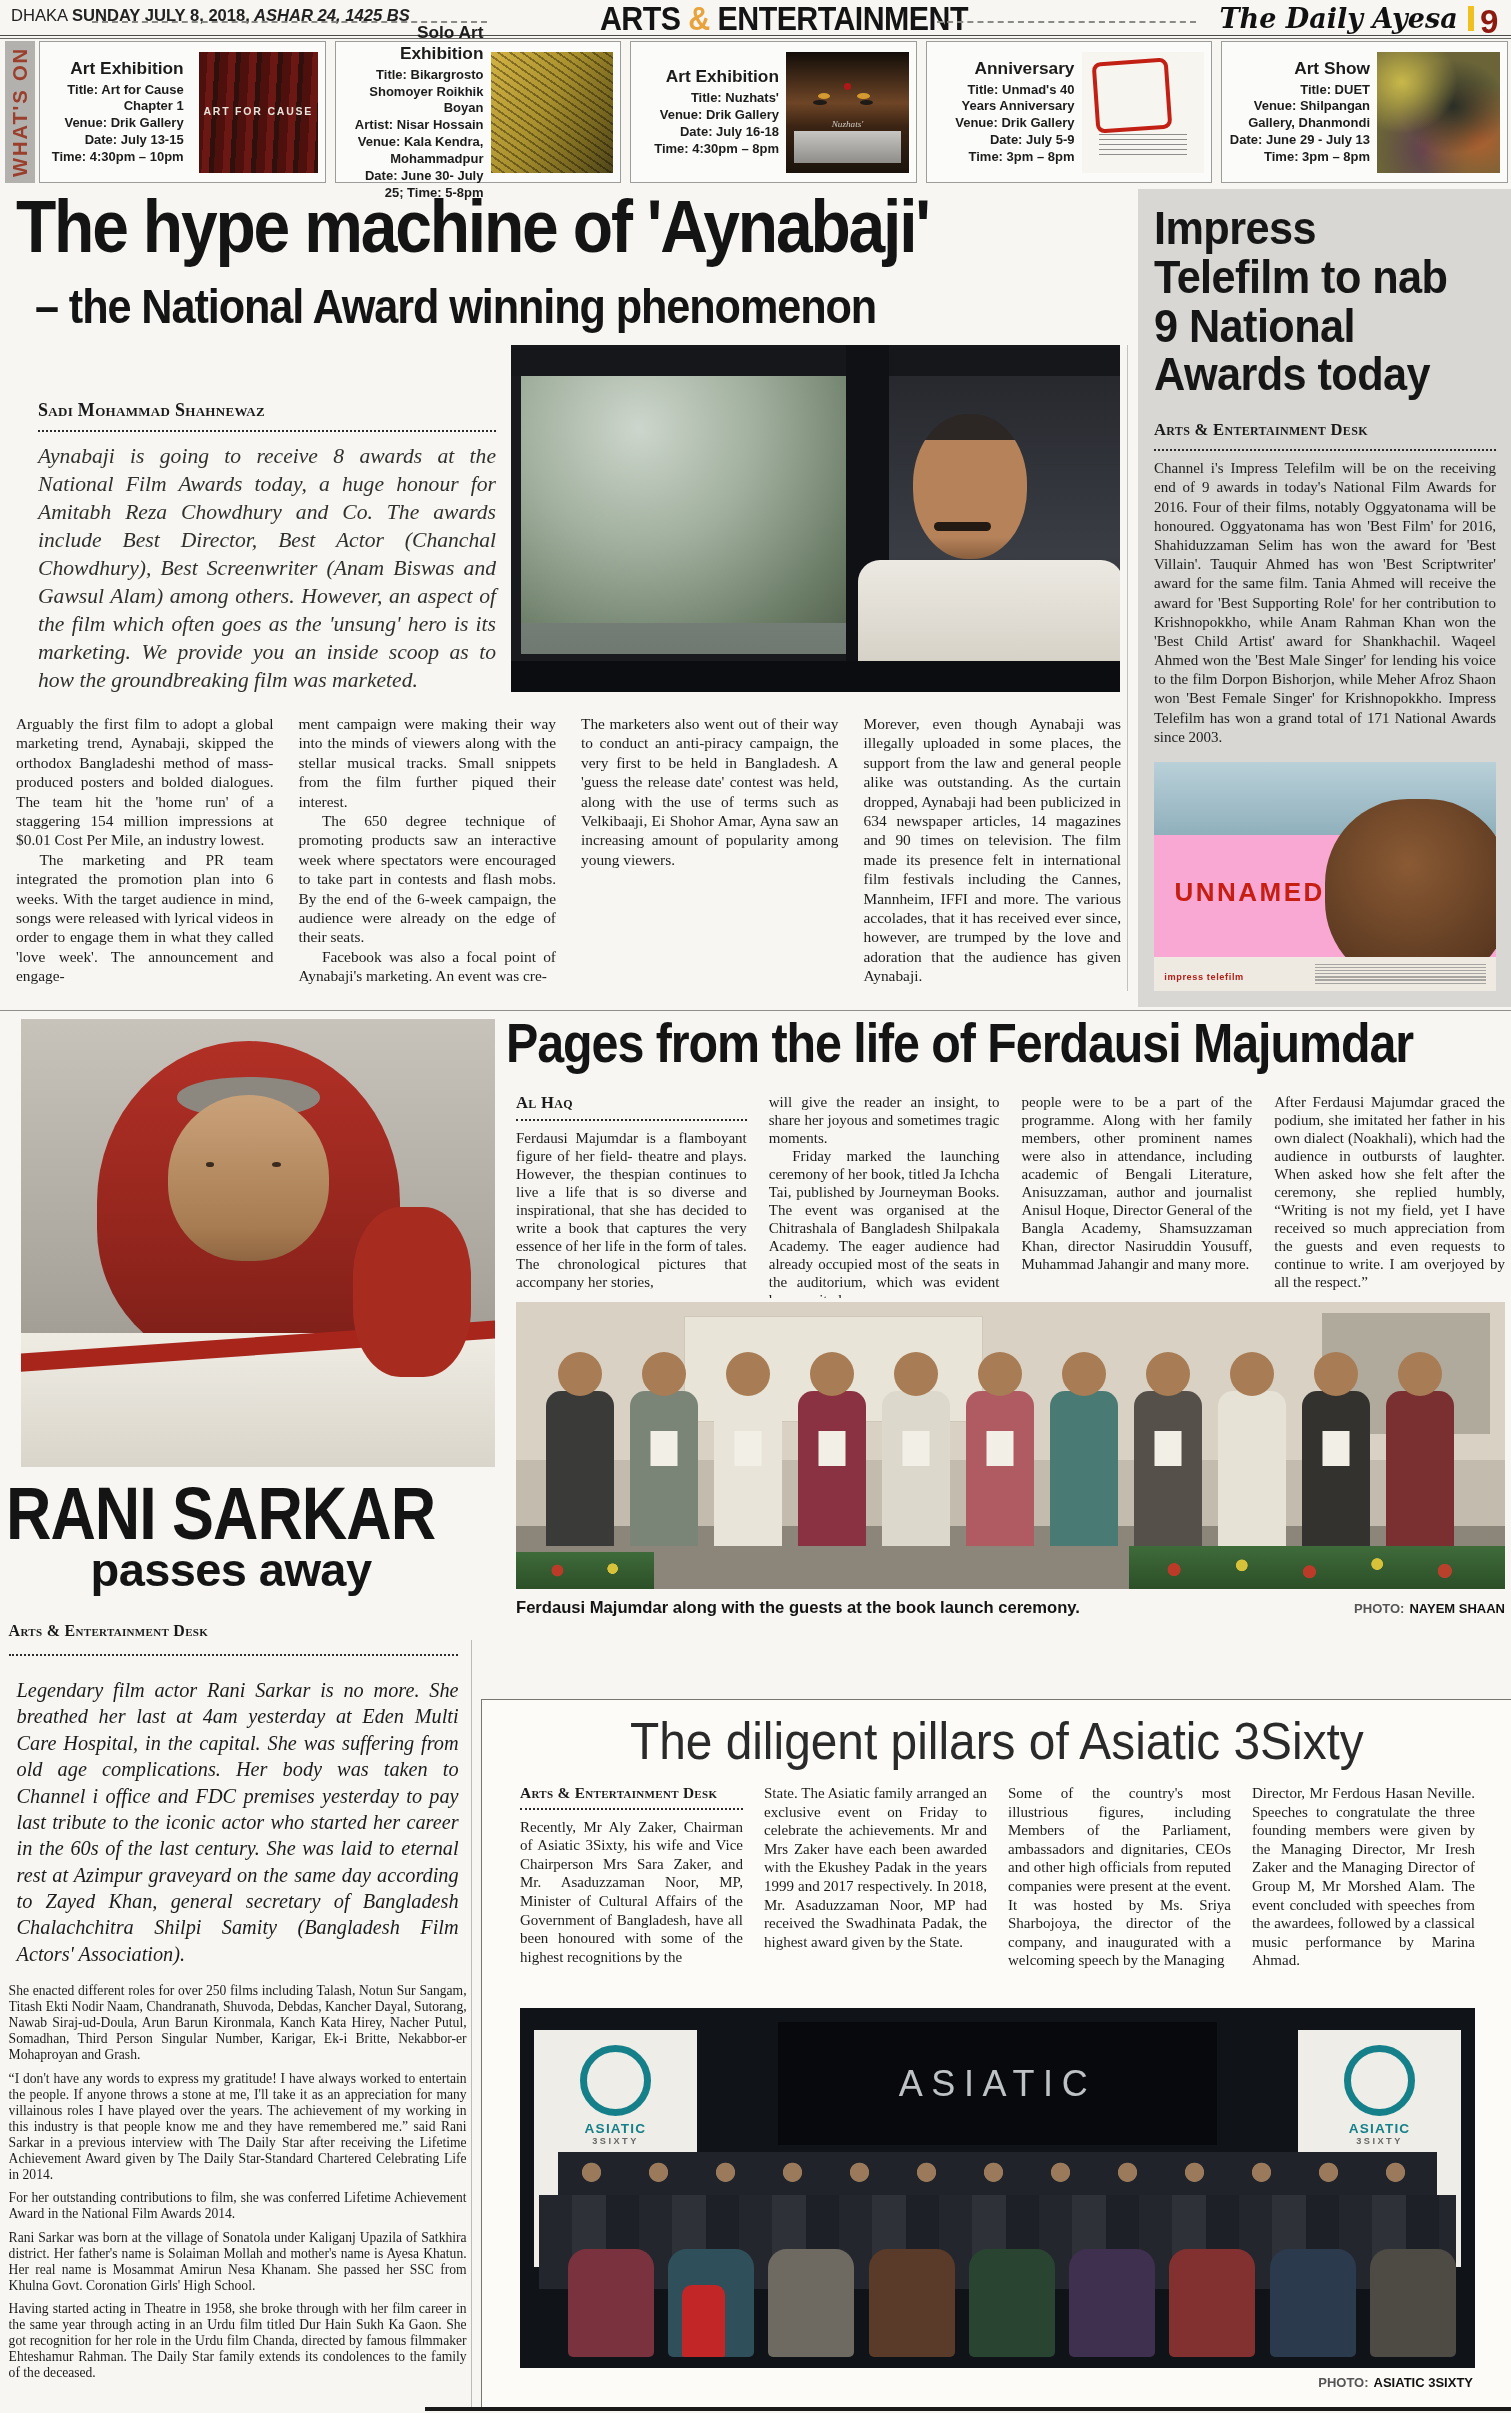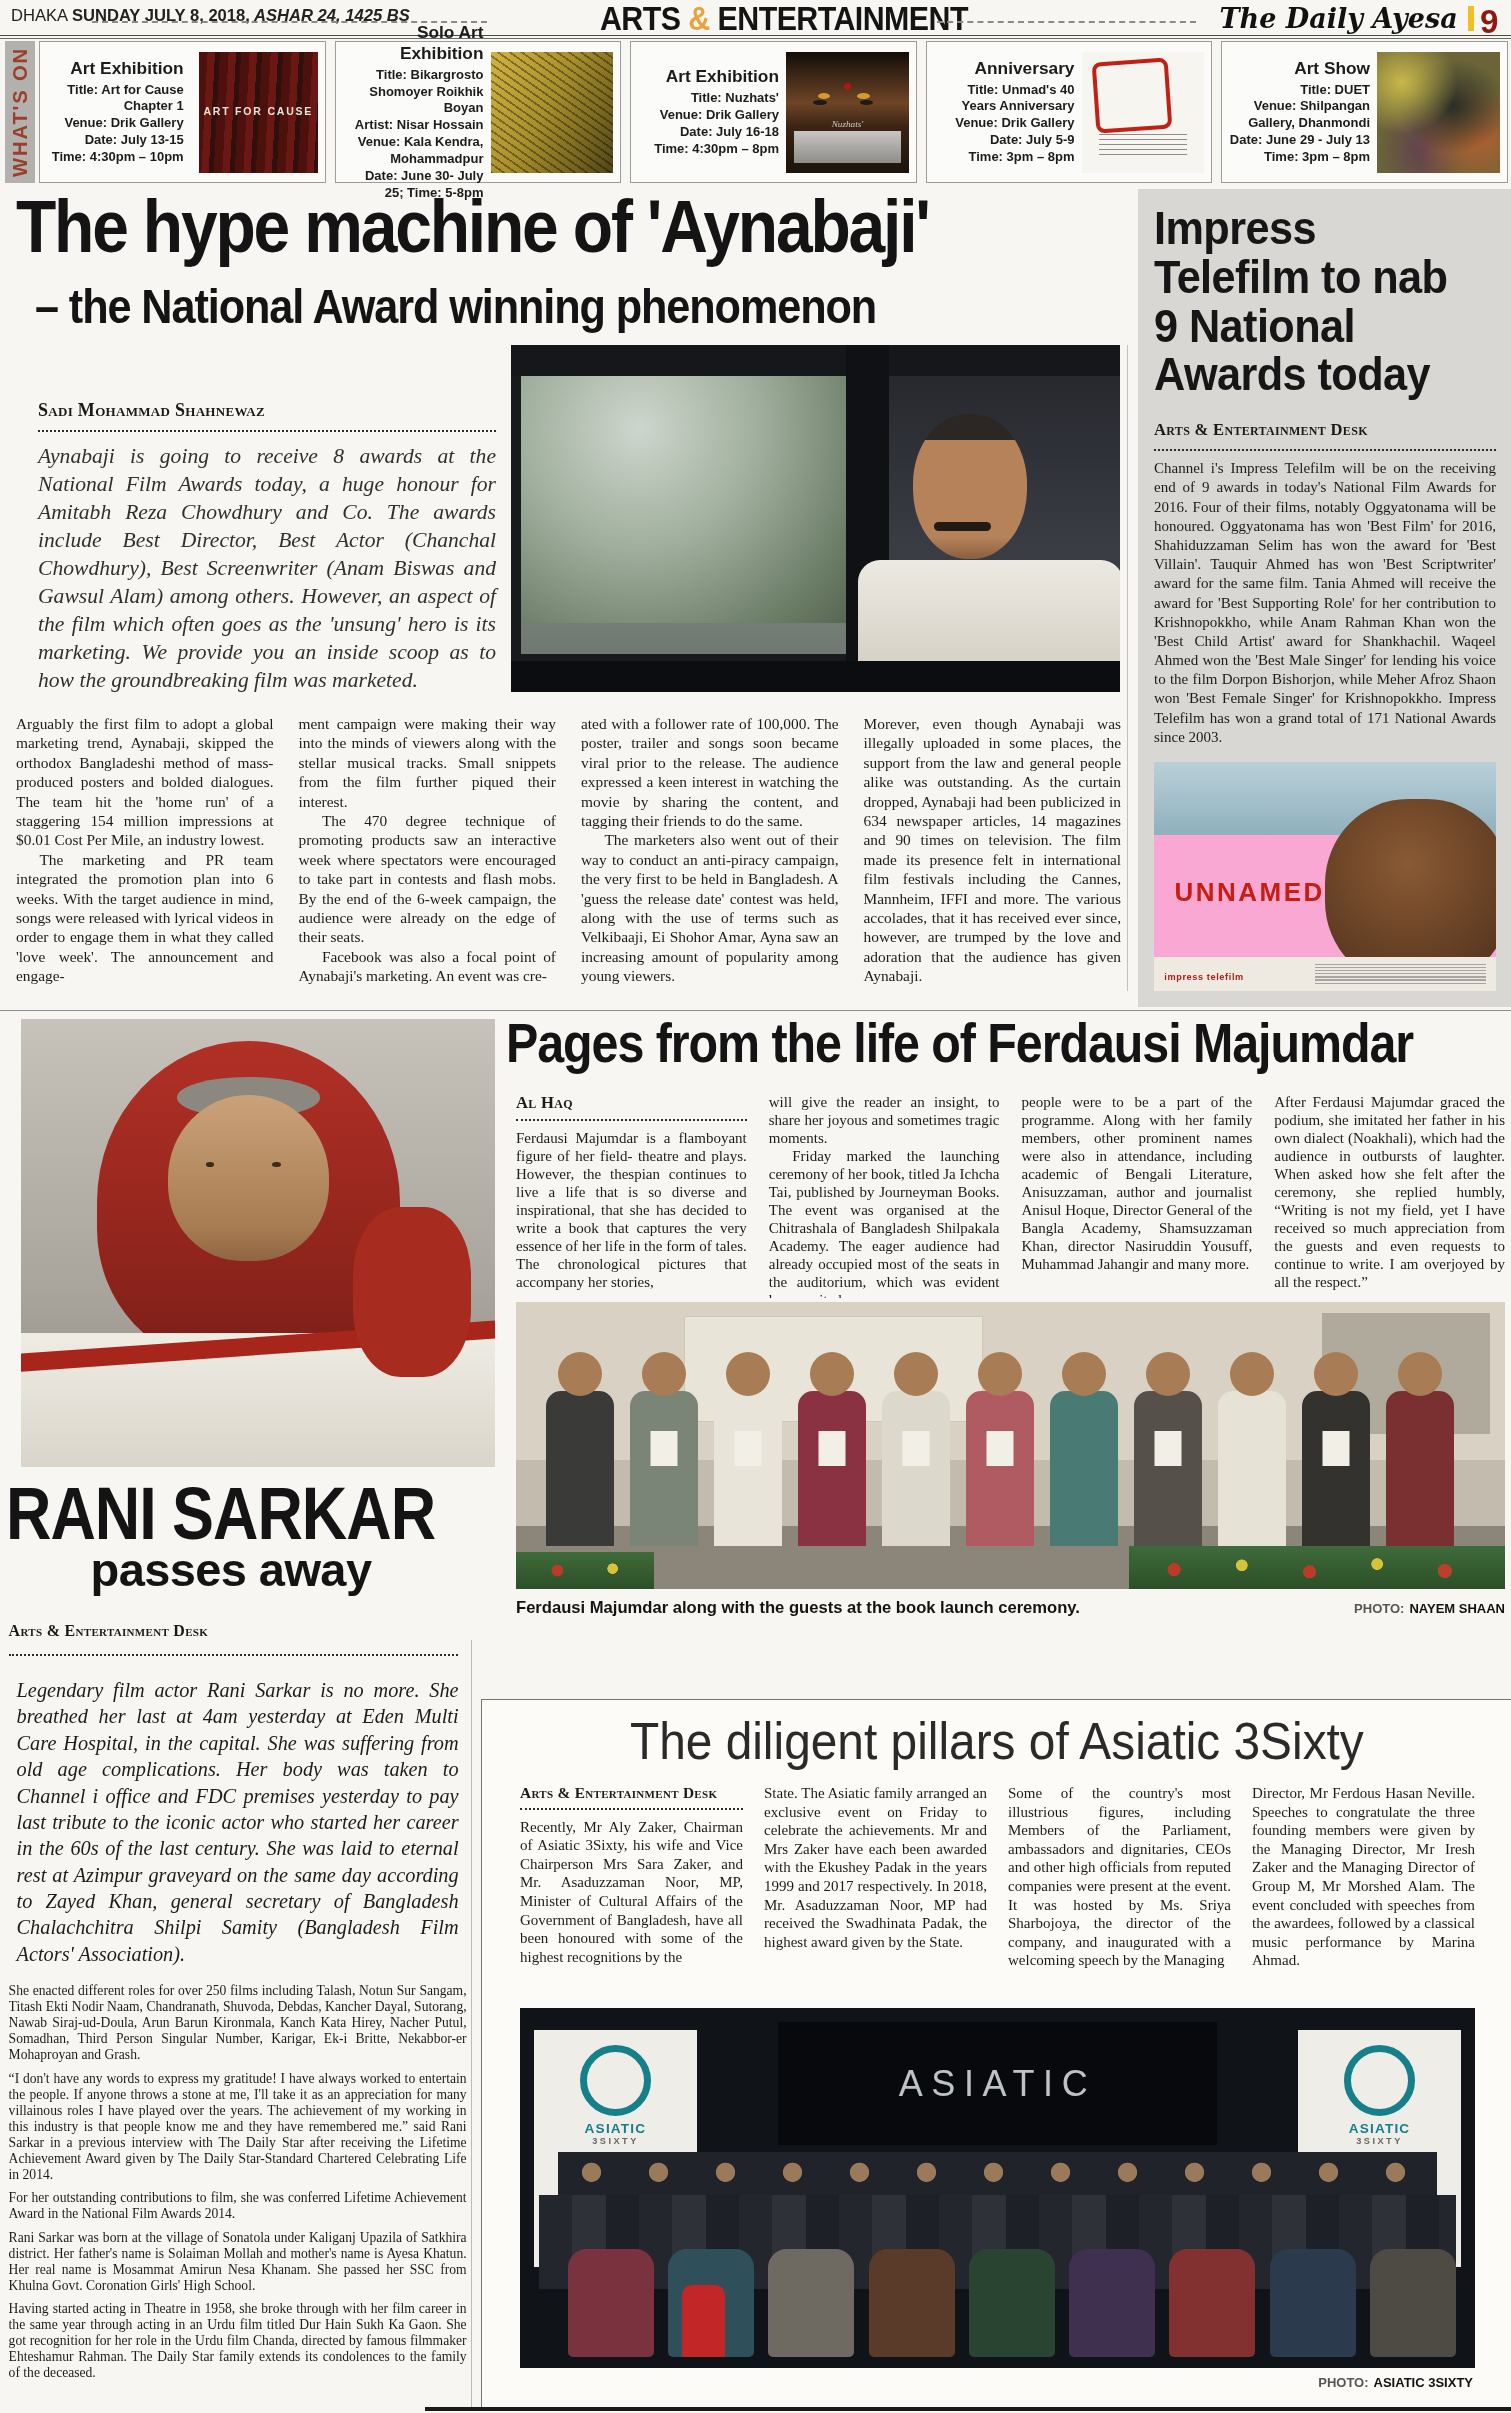--- a/index.html
+++ b/index.html
@@ -298,25 +298,24 @@
     <i class="ay-door"></i>
   </div>
 
   <div class="abs main-cols">
     <div class="col">
       <p class="bodyp">Arguably the first film to adopt a global marketing trend, Aynabaji, skipped the orthodox Bangladeshi method of mass-produced posters and bolded dialogues. The team hit the 'home run' of a staggering 154 million impressions at $0.01 Cost Per Mile, an industry lowest.</p>
       <p class="bodyp">The marketing and PR team integrated the promotion plan into 6 weeks. With the target audience in mind, songs were released with lyrical videos in order to engage them in what they called 'love week'. The announcement and engage-</p>
     </div>
     <div class="col">
       <p class="bodyp">ment campaign were making their way into the minds of viewers along with the stellar musical tracks. Small snippets from the film further piqued their interest.</p>
-      <p class="bodyp">The 470 degree technique of promoting products saw an interactive week where spectators were encouraged to take part in contests and flash mobs. By the end of the 6-week campaign, the audience were already on the edge of their seats.</p>
+      <p class="bodyp">The 650 degree technique of promoting products saw an interactive week where spectators were encouraged to take part in contests and flash mobs. By the end of the 6-week campaign, the audience were already on the edge of their seats.</p>
       <p class="bodyp">Facebook was also a focal point of Aynabaji's marketing. An event was cre-</p>
     </div>
     <div class="col">
-      <p class="bodyp">ated with a follower rate of 100,000. The poster, trailer and songs soon became viral prior to the release. The audience expressed a keen interest in watching the movie by sharing the content, and tagging their friends to do the same.</p>
       <p class="bodyp">The marketers also went out of their way to conduct an anti-piracy campaign, the very first to be held in Bangladesh. A 'guess the release date' contest was held, along with the use of terms such as Velkibaaji, Ei Shohor Amar, Ayna saw an increasing amount of popularity among young viewers.</p>
     </div>
     <div class="col">
       <p class="bodyp">Morever, even though Aynabaji was illegally uploaded in some places, the support from the law and general people alike was outstanding. As the curtain dropped, Aynabaji had been publicized in 634 newspaper articles, 14 magazines and 90 times on television. The film made its presence felt in international film festivals including the Cannes, Mannheim, IFFI and more. The various accolades, that it has received ever since, however, are trumped by the love and adoration that the audience has given Aynabaji.</p>
     </div>
   </div>
   <div class="abs vrule1"></div>
 
   <div class="abs impress">
     <div class="impress-hl">Impress Telefilm to nab 9 National Awards today</div>

